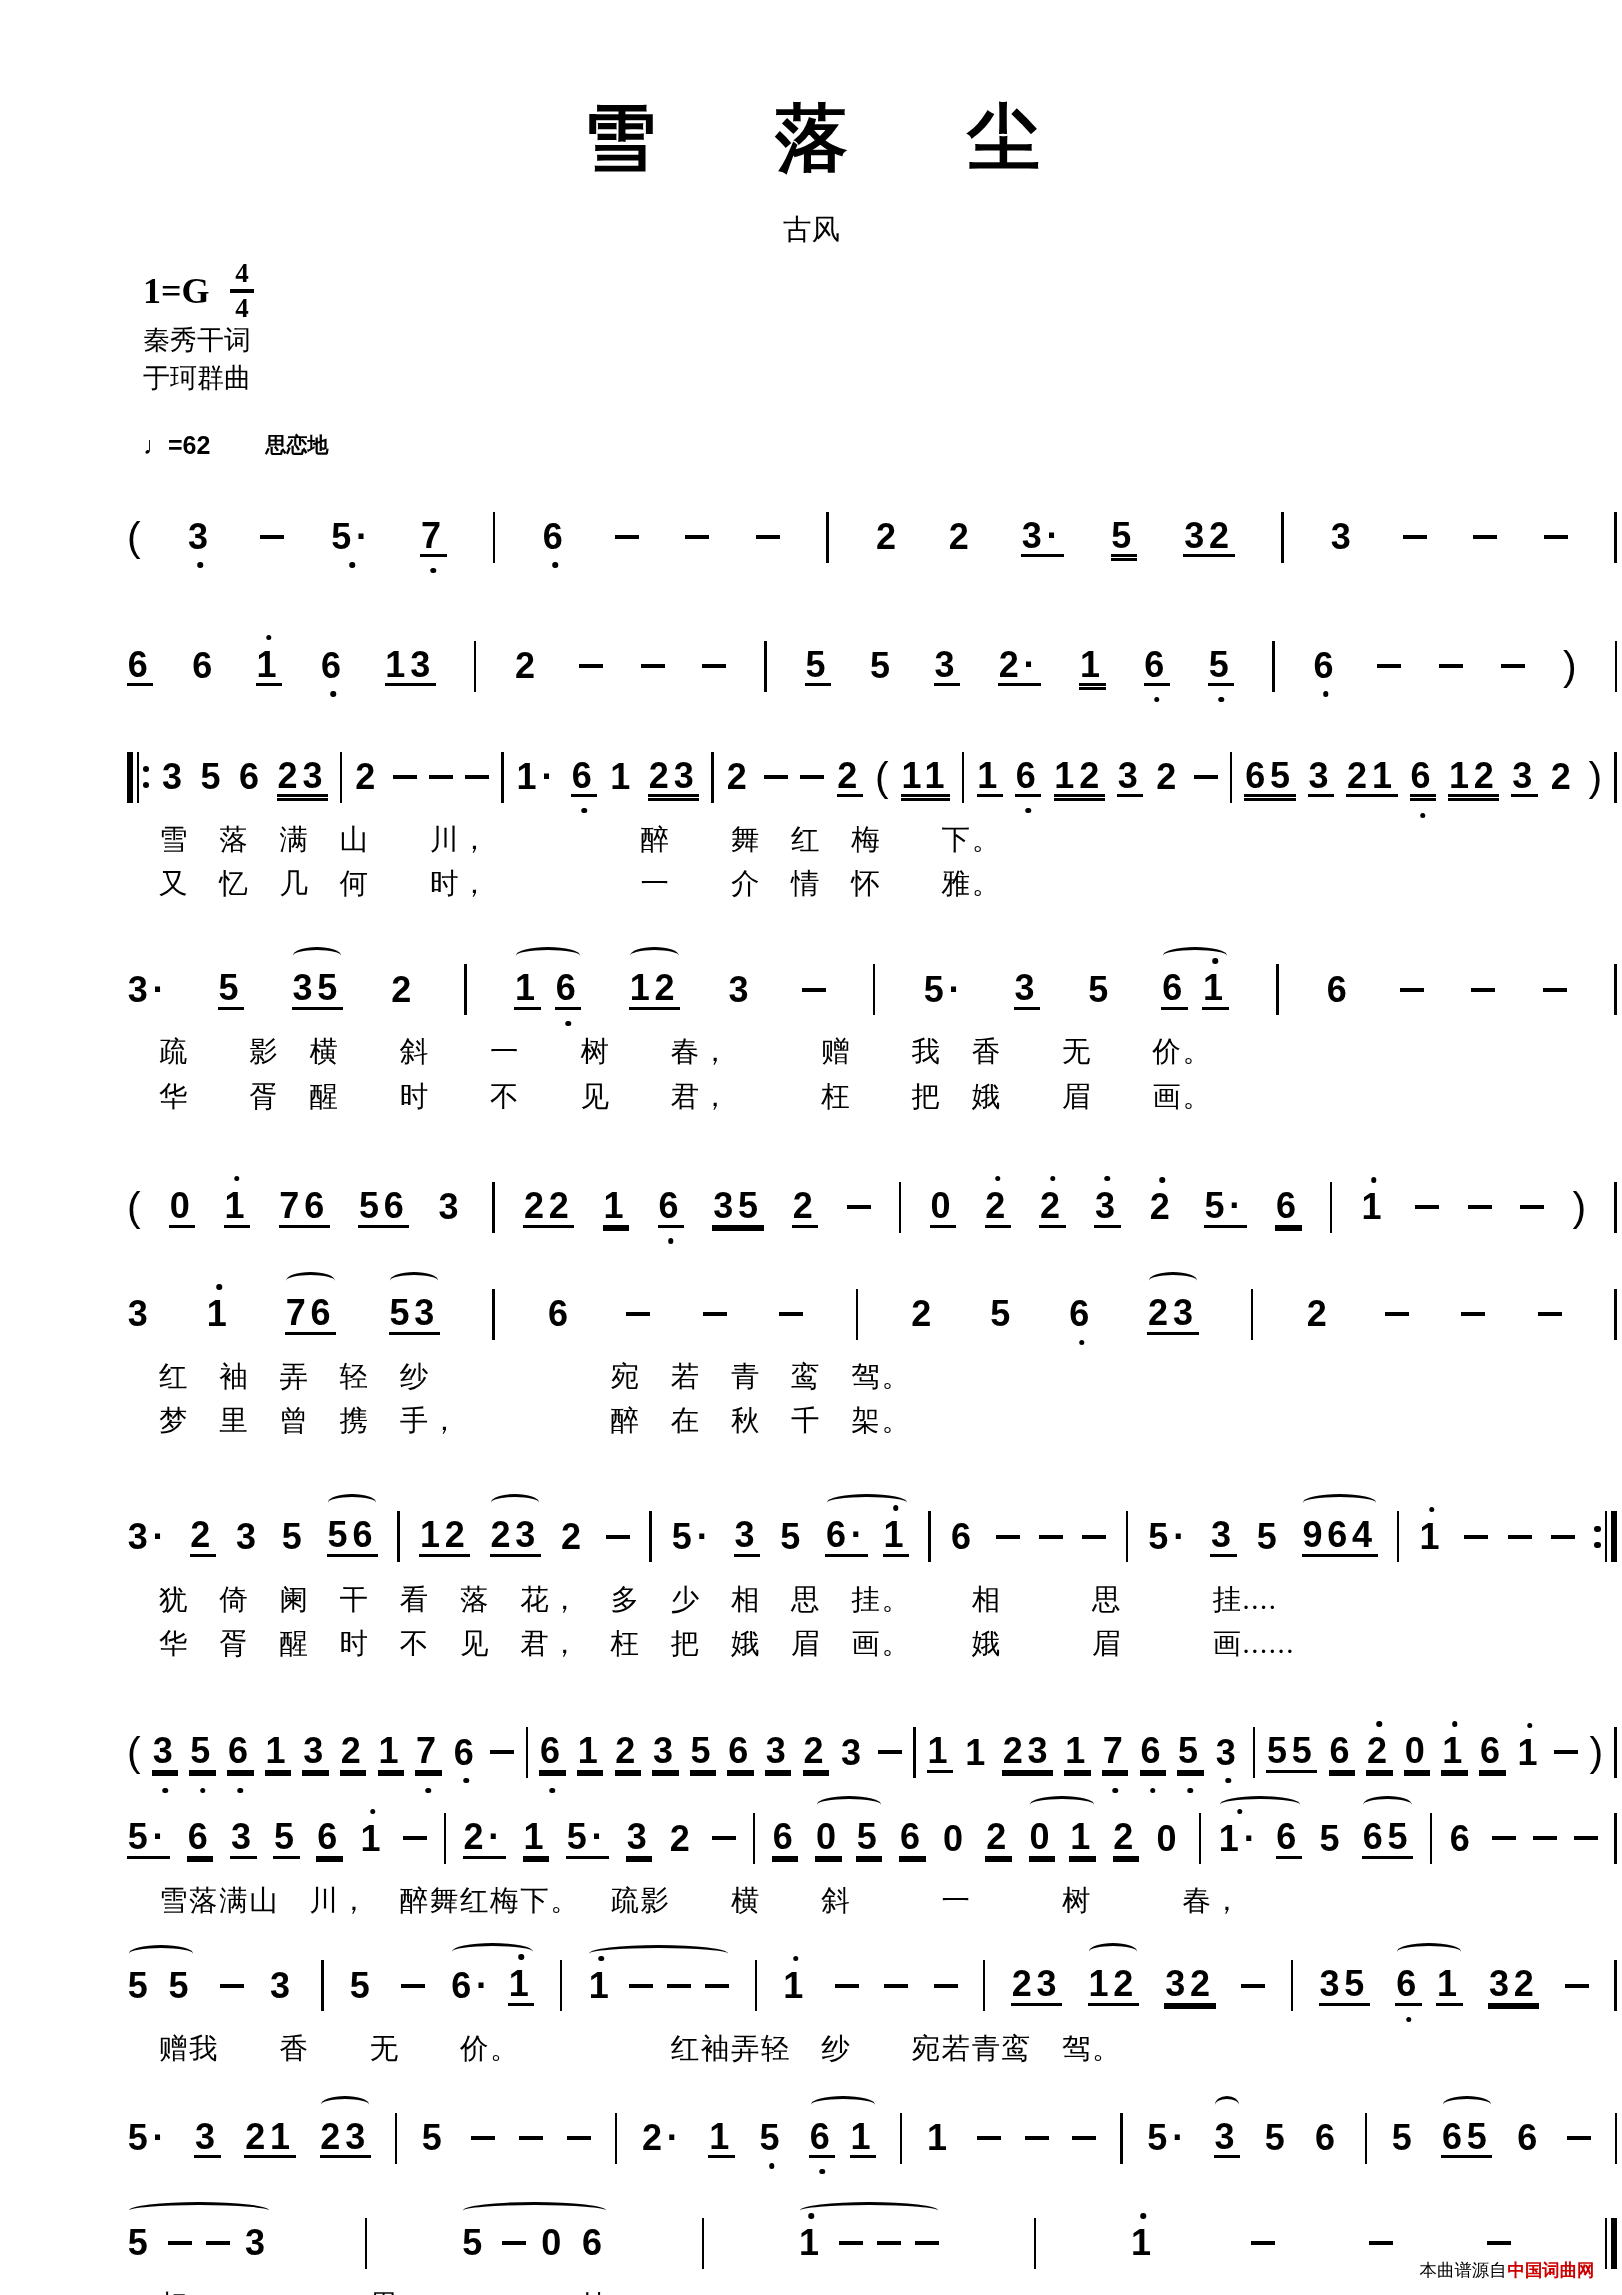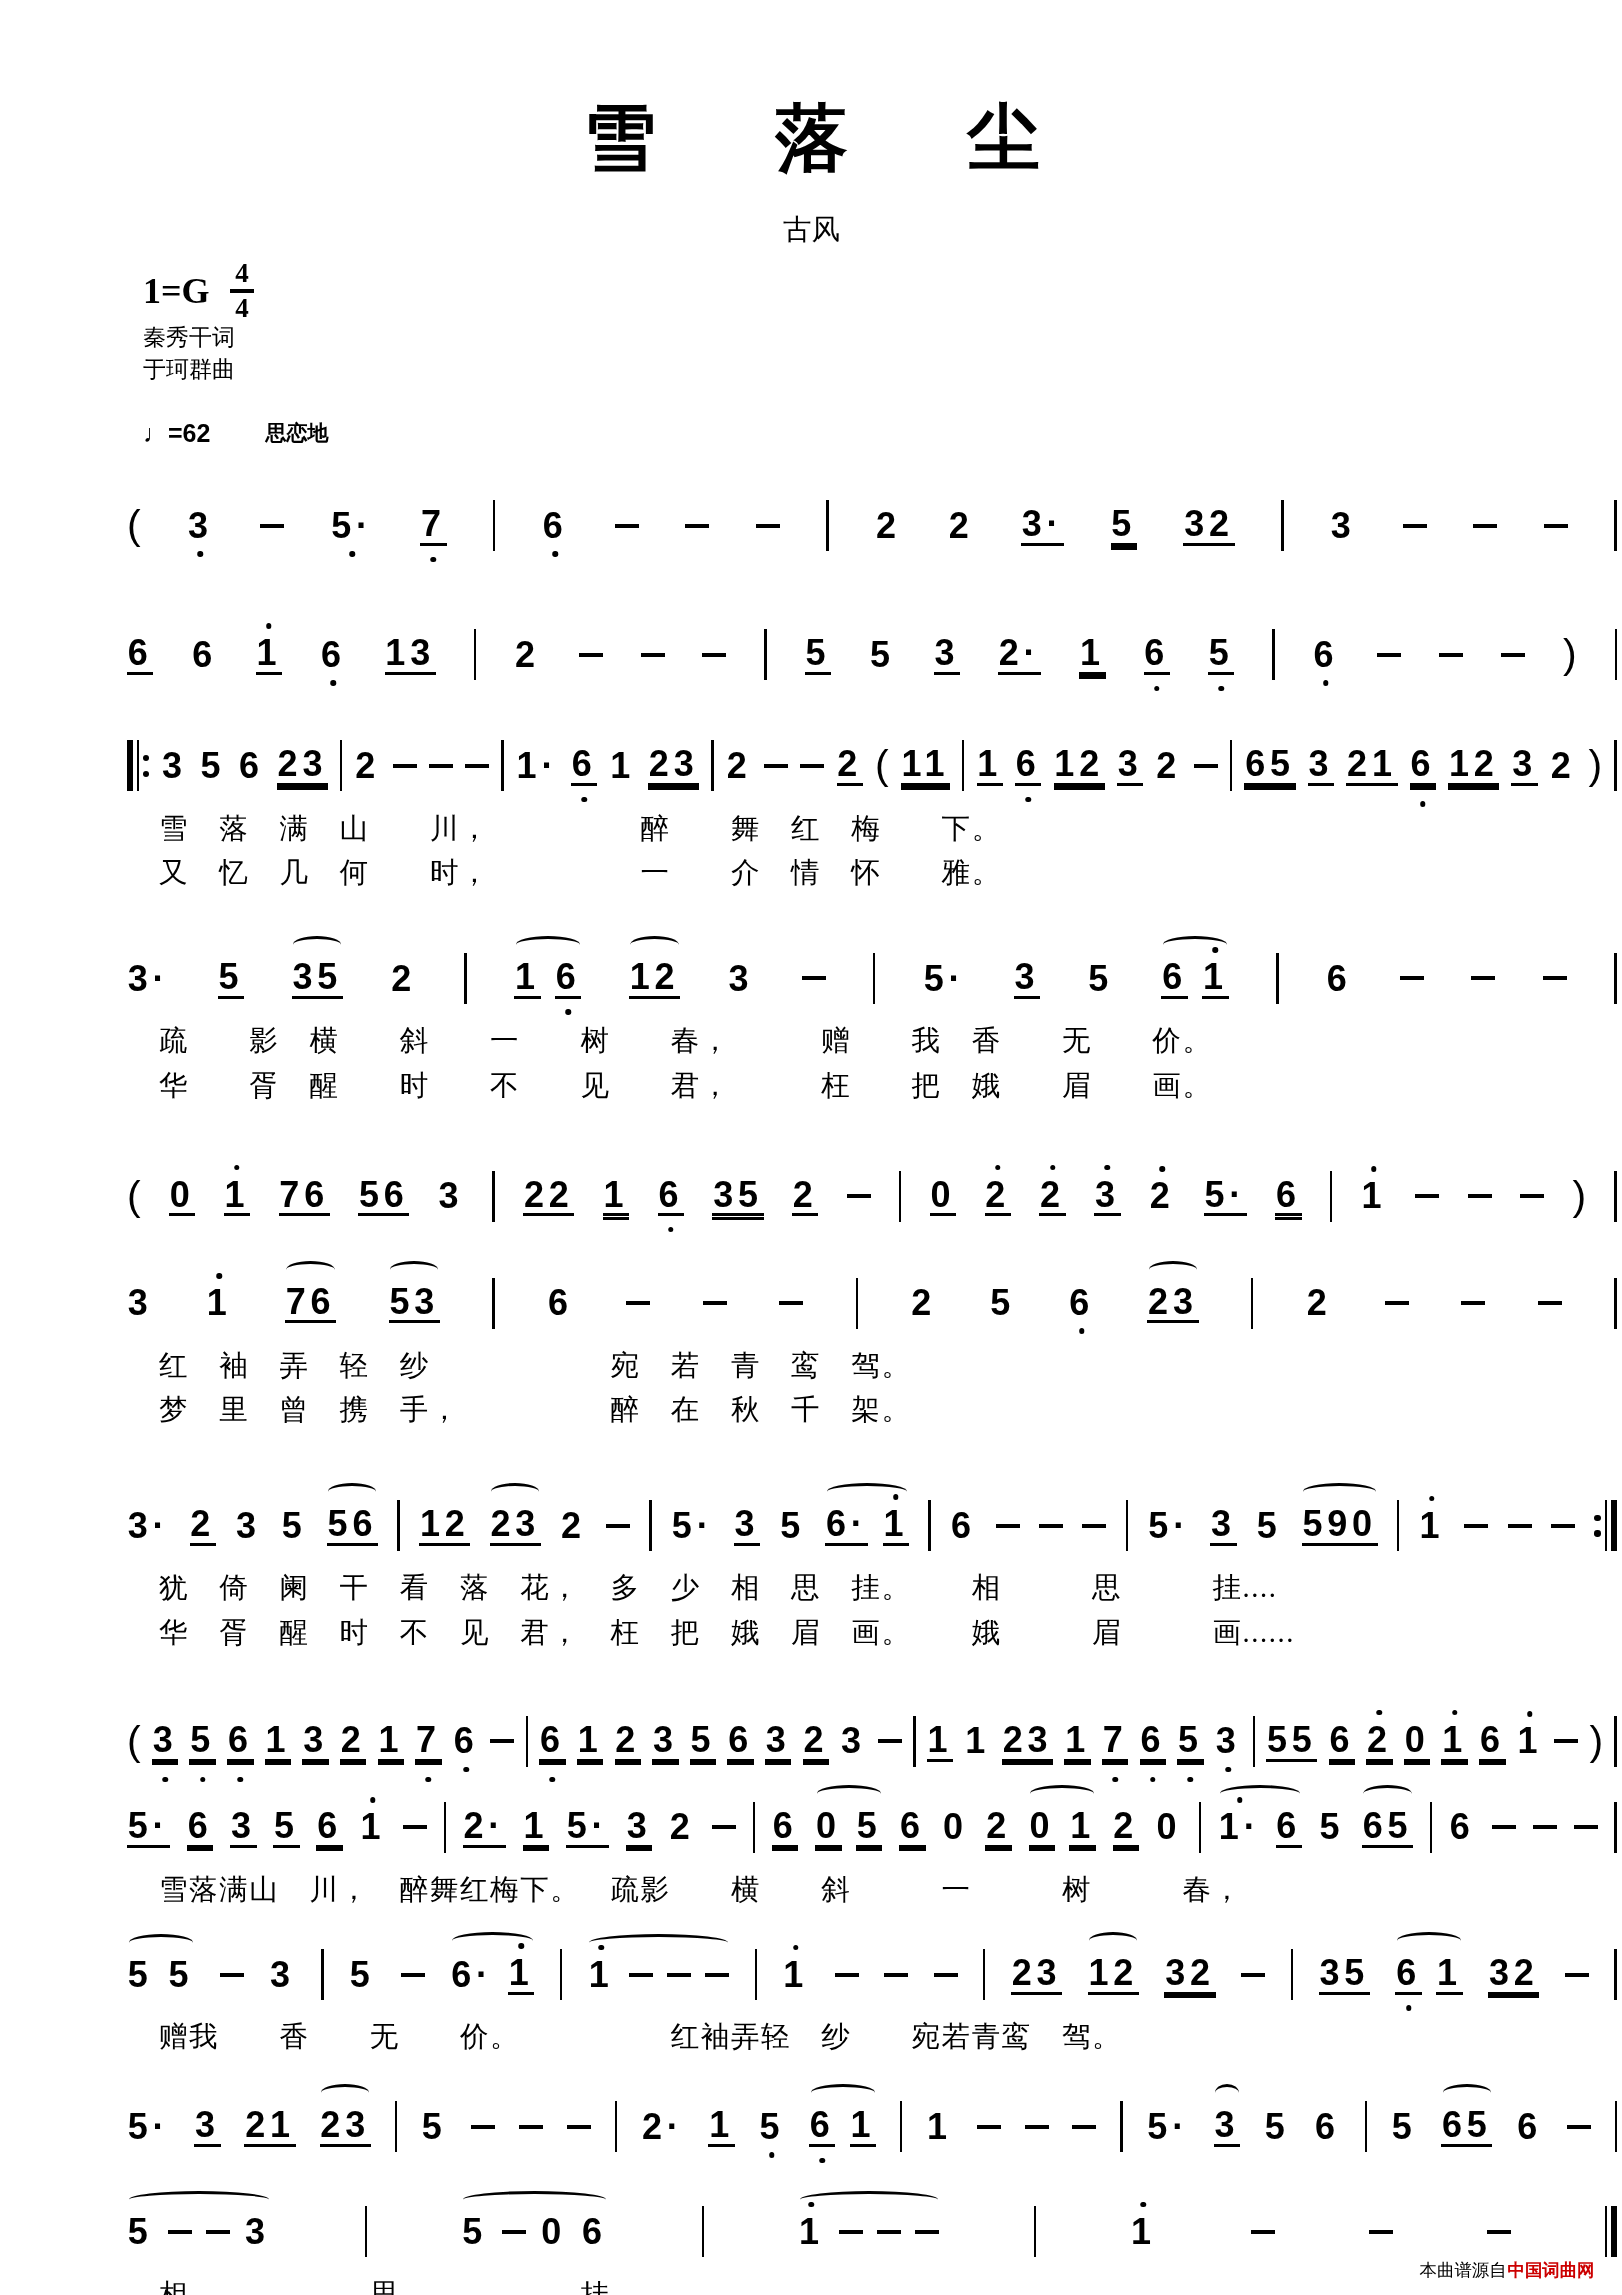--- a/index.html
+++ b/index.html
@@ -12,21 +12,21 @@
          letter-spacing:119px;padding-left:119px;font-family:"DejaVu Sans",sans-serif;}
   .subtitle{text-align:center;font-size:28.5px;margin-top:22px;
             font-family:"Liberation Serif",serif;}
   .info-row{display:flex;justify-content:space-between;align-items:flex-start;
             margin:11px 55px 0 95px;flex-direction:column;}
   .keysig{display:flex;align-items:center;font-size:36px;font-weight:bold;
           font-family:"Liberation Serif",serif;}
   .frac{display:inline-flex;flex-direction:column;align-items:center;
         margin-left:20.6px;font-size:27px;line-height:1;}
   .frac .fline{width:24px;height:3.2px;background:#000;margin:2.4px 0;}
-  .credits{font-size:23px;font-family:"Liberation Serif",serif;text-align:left;
+  .credits{font-size:27px;font-family:"Liberation Serif",serif;text-align:left;
            line-height:1.4;margin-right:127px;}
   .tempo-row{margin:33px 0 0 95px;display:flex;}
   .tempo{font-size:25px;font-weight:bold;}
   .expression{font-size:21px;font-weight:bold;margin-left:55px;}
 
   
   .music{width:1490px;margin:48px 0 0 79px;}
   .line-wrap{margin-top:44px;}
   .music .line-wrap:nth-child(1){margin-top:35px;}
   .music .line-wrap:nth-child(2){margin-top:70px;}
@@ -385,21 +385,21 @@
           <span class="bar"></span>
           <span class="tok"><span class="tx">6</span></span>
           <span class="dash"></span>
           <span class="dash"></span>
           <span class="dash"></span>
           <span class="bar"></span>
           <span class="tok"><span class="tx">5·</span></span>
           <span class="tok u1"><span class="tx">3</span></span>
           <span class="tok"><span class="tx">5</span></span>
           <span class="slur-group">
-            <span class="tok u1"><span class="tx">590</span></span>
+            <span class="tok u1"><span class="tx">964</span></span>
           </span>
           <span class="bar"></span>
           <span class="tok"><span class="dots da">
               <span class="d"></span>
             </span><span class="tx">1</span></span>
           <span class="dash"></span>
           <span class="dash"></span>
           <span class="dash"></span>
           <span class="rep">
             <span class="rdots">

